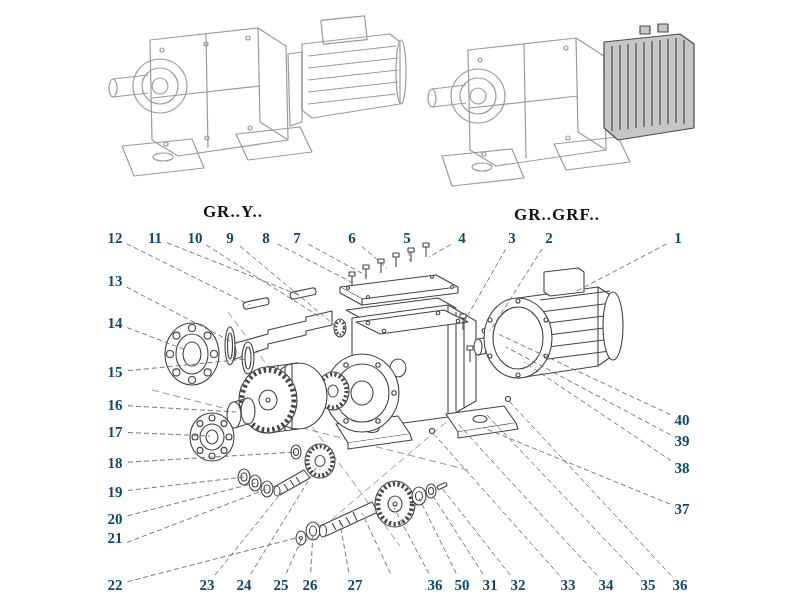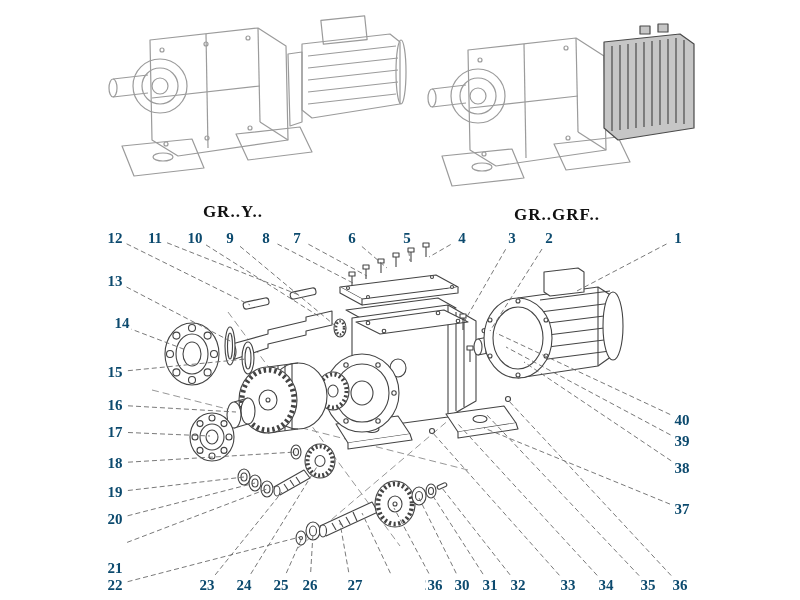--- a/index.html
+++ b/index.html
@@ -381,37 +381,37 @@
       <span class="callout" style="left: 462px; top: 238px;">4</span>
       <span class="callout" style="left: 407px; top: 238px;">5</span>
       <span class="callout" style="left: 352px; top: 238px;">6</span>
       <span class="callout" style="left: 297px; top: 238px;">7</span>
       <span class="callout" style="left: 266px; top: 238px;">8</span>
       <span class="callout" style="left: 230px; top: 238px;">9</span>
       <span class="callout" style="left: 195px; top: 238px;">10</span>
       <span class="callout" style="left: 155px; top: 238px;">11</span>
       <span class="callout" style="left: 115px; top: 238px;">12</span>
       <span class="callout" style="left: 115px; top: 281px;">13</span>
-      <span class="callout" style="left: 115px; top: 323px; margin-left: 7px;">14</span>
+      <span class="callout" style="left: 115px; top: 323px;">14</span>
       <span class="callout" style="left: 115px; top: 372px;">15</span>
       <span class="callout" style="left: 115px; top: 405px;">16</span>
       <span class="callout" style="left: 115px; top: 432px;">17</span>
       <span class="callout" style="left: 115px; top: 463px;">18</span>
       <span class="callout" style="left: 115px; top: 492px;">19</span>
       <span class="callout" style="left: 115px; top: 519px;">20</span>
-      <span class="callout" style="left: 115px; top: 568px;">21</span>
+      <span class="callout" style="left: 115px; top: 538px;">21</span>
       <span class="callout" style="left: 115px; top: 585px;">22</span>
       <span class="callout" style="left: 207px; top: 585px;">23</span>
       <span class="callout" style="left: 244px; top: 585px;">24</span>
       <span class="callout" style="left: 281px; top: 585px;">25</span>
       <span class="callout" style="left: 310px; top: 585px;">26</span>
       <span class="callout" style="left: 355px; top: 585px;">27</span>
       <span class="callout" style="left: 396px; top: 585px; margin-left: 36px;">28</span>
       <span class="callout" style="left: 435px; top: 585px;">36</span>
-      <span class="callout" style="left: 462px; top: 585px;">30</span>
+      <span class="callout" style="left: 462px; top: 585px;">50</span>
       <span class="callout" style="left: 490px; top: 585px;">31</span>
       <span class="callout" style="left: 518px; top: 585px;">32</span>
       <span class="callout" style="left: 568px; top: 585px;">33</span>
       <span class="callout" style="left: 606px; top: 585px;">34</span>
       <span class="callout" style="left: 648px; top: 585px;">35</span>
       <span class="callout" style="left: 680px; top: 585px;">36</span>
       <span class="callout" style="left: 682px; top: 509px;">37</span>
       <span class="callout" style="left: 682px; top: 468px;">38</span>
       <span class="callout" style="left: 682px; top: 441px;">39</span>
       <span class="callout" style="left: 682px; top: 420px;">40</span>

